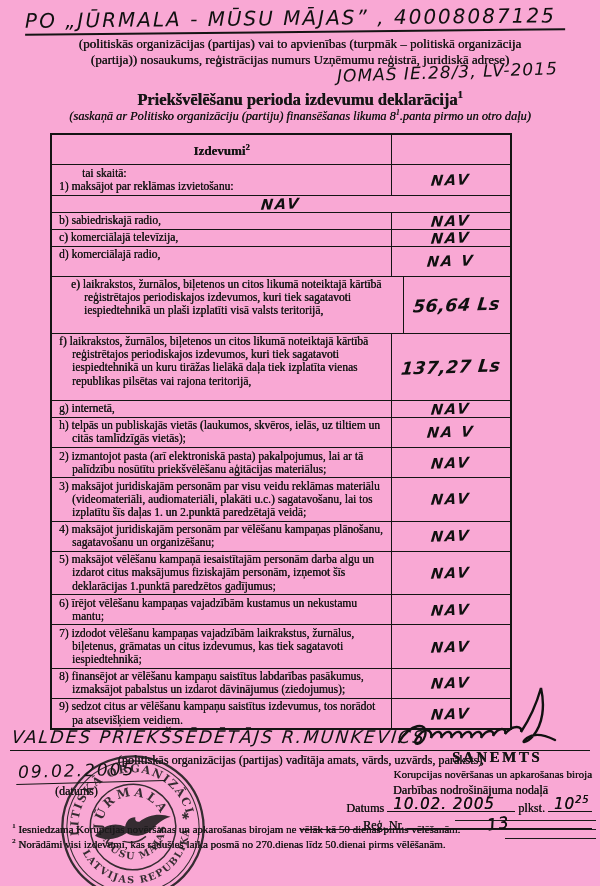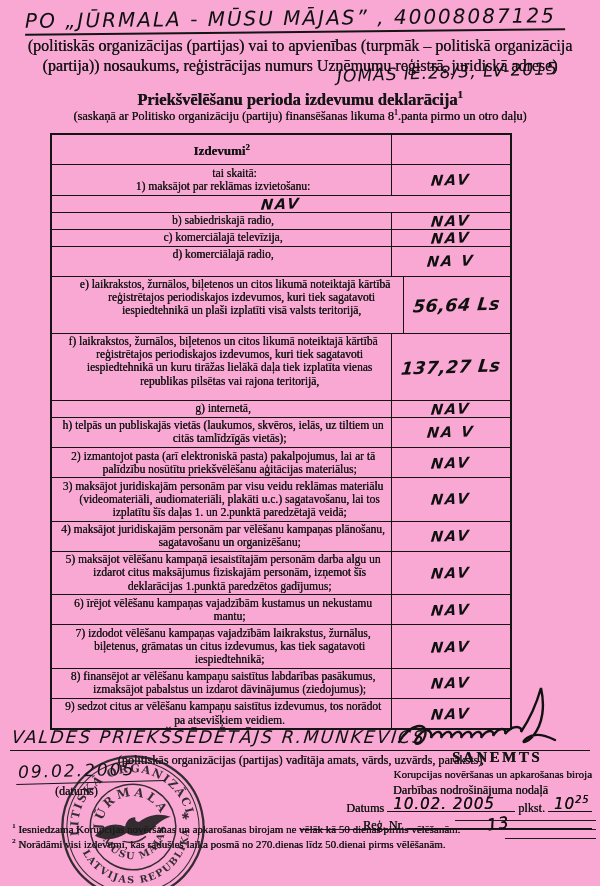--- a/index.html
+++ b/index.html
@@ -21,54 +21,54 @@
   
   .org-line {
     position: absolute; left: 25px; top: 6px; width: 540px;
     font-size: 20px; letter-spacing: 2px;
     border-bottom: 2px solid #141414;
     transform: rotate(-0.6deg);
     padding-bottom: 1px;
   }
   .org-caption {
     position: absolute; left: 0; top: 36px; width: 100%;
-    text-align: center; font-size: 16px; line-height: 1.22;
+    text-align: center; font-size: 13px; line-height: 1.22;
   }
   .address-line {
     position: absolute; right: 42px; top: 62px;
     font-size: 17px; letter-spacing: 1px;
     transform: rotate(-2deg);
   }
   .doc-title {
     position: absolute; left: 0; top: 88px; width: 100%;
     text-align: center; font-size: 16.5px; font-weight: bold;
   }
   .doc-subtitle {
     position: absolute; left: 0; top: 108px; width: 100%;
-    text-align: center; font-size: 12.3px;
+    text-align: center; font-size: 12.3px; font-style: italic;
   }
   
   .etable {
     position: absolute; left: 50px; top: 133px; width: 458px;
     border: 2px solid #141414;
   }
   .thead {
     display: flex; border-bottom: 1.6px solid #141414;
   }
   .thead .lblh {
     width: 340px; box-sizing: border-box; border-right: 1.6px solid #141414;
     text-align: center; font-weight: bold; font-size: 13px;
     padding: 7px 0 5px 0;
   }
   .thead .valh { flex: 1; }
   .trow { display: flex; border-bottom: 1.6px solid #141414; }
   .trow:last-child { border-bottom: none; }
   .tcell.lbl {
     width: 340px; box-sizing: border-box; border-right: 1.6px solid #141414;
-    font-size: 11.5px; line-height: 1.14; padding: 1.5px 4px 1.5px 6px; text-align: center;
+    font-size: 11.5px; line-height: 1.14; padding: 1.5px 4px 1.5px 6px;
   }
   .lbl-line { padding-left: 14px; text-indent: -13px; }
   .tbody .trow:first-child .lbl-line:first-child { padding-left: 24px; text-indent: 0; }
   .tcell.val {
     flex: 1; display: flex; align-items: center; justify-content: center;
   }
   .tcell.val .hw {
     font-size: 14.5px; font-weight: bold; letter-spacing: 2px;
     transform: rotate(-2deg) skewX(-8deg);
   }

